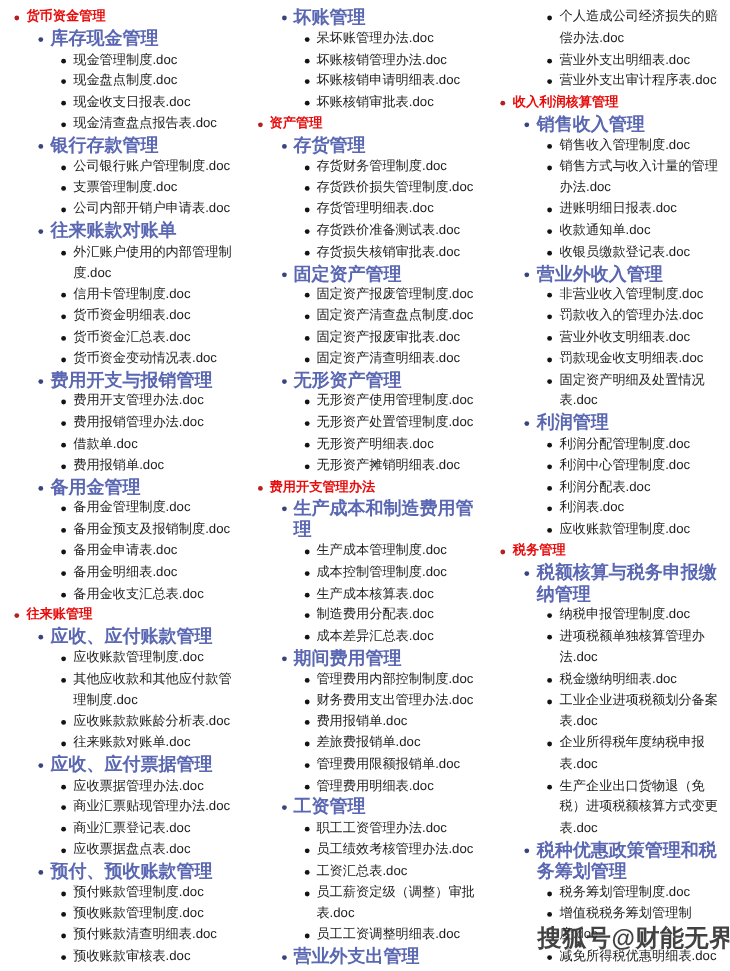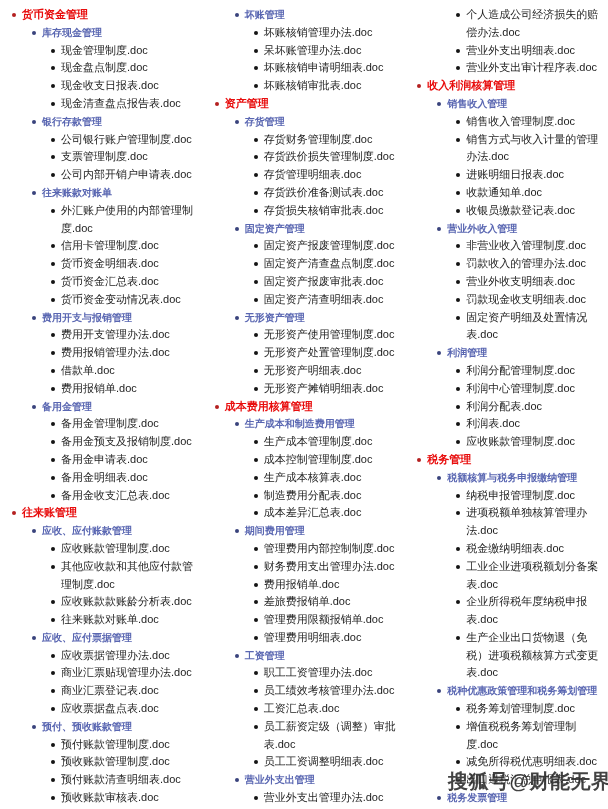--- a/index.html
+++ b/index.html
@@ -14,21 +14,21 @@
     font-family:"Liberation Sans","DejaVu Sans",sans-serif;
   }
   .col{width:202.67px;flex:0 0 auto;box-sizing:border-box;}
   .row{
     position:relative;
     font-size:11px;
     line-height:17.8px;
     color:#1d1d1d;
   }
   .lvl1{padding-left:22px;font-weight:bold;color:#e80d0d;}
-  .lvl2{padding-left:42px;font-weight:bold;color:#5a67b2;font-size:10px;}
+  .lvl2{padding-left:42px;font-weight:bold;color:#5a67b2;font-size:15px;}
   .lvl3{padding-left:61px;}
   .bullet{
     position:absolute;
     top:7px;
     width:4px;height:4px;
     border-radius:50%;
     background:#141414;
   }
   .lvl1 > .bullet{left:12px;background:#b42020;}
   .lvl2 > .bullet{left:32px;background:#39437c;}
@@ -88,42 +88,42 @@
       <div class="row lvl3"><span class="bullet"></span><span>商业汇票登记表.doc</span></div>
       <div class="row lvl3"><span class="bullet"></span><span>应收票据盘点表.doc</span></div>
       <div class="row lvl2"><span class="bullet"></span><span>预付、预收账款管理</span></div>
       <div class="row lvl3"><span class="bullet"></span><span>预付账款管理制度.doc</span></div>
       <div class="row lvl3"><span class="bullet"></span><span>预收账款管理制度.doc</span></div>
       <div class="row lvl3"><span class="bullet"></span><span>预付账款清查明细表.doc</span></div>
       <div class="row lvl3"><span class="bullet"></span><span>预收账款审核表.doc</span></div>
     </div>
   <div class="col">
       <div class="row lvl2"><span class="bullet"></span><span>坏账管理</span></div>
+      <div class="row lvl3"><span class="bullet"></span><span>呆坏账管理办法.doc</span></div>
       <div class="row lvl3"><span class="bullet"></span><span>坏账核销管理办法.doc</span></div>
-      <div class="row lvl3"><span class="bullet"></span><span>呆坏账管理办法.doc</span></div>
       <div class="row lvl3"><span class="bullet"></span><span>坏账核销申请明细表.doc</span></div>
       <div class="row lvl3"><span class="bullet"></span><span>坏账核销审批表.doc</span></div>
       <div class="row lvl1"><span class="bullet"></span><span>资产管理</span></div>
       <div class="row lvl2"><span class="bullet"></span><span>存货管理</span></div>
       <div class="row lvl3"><span class="bullet"></span><span>存货财务管理制度.doc</span></div>
       <div class="row lvl3"><span class="bullet"></span><span>存货跌价损失管理制度.doc</span></div>
       <div class="row lvl3"><span class="bullet"></span><span>存货管理明细表.doc</span></div>
       <div class="row lvl3"><span class="bullet"></span><span>存货跌价准备测试表.doc</span></div>
       <div class="row lvl3"><span class="bullet"></span><span>存货损失核销审批表.doc</span></div>
       <div class="row lvl2"><span class="bullet"></span><span>固定资产管理</span></div>
       <div class="row lvl3"><span class="bullet"></span><span>固定资产报废管理制度.doc</span></div>
       <div class="row lvl3"><span class="bullet"></span><span>固定资产清查盘点制度.doc</span></div>
       <div class="row lvl3"><span class="bullet"></span><span>固定资产报废审批表.doc</span></div>
       <div class="row lvl3"><span class="bullet"></span><span>固定资产清查明细表.doc</span></div>
       <div class="row lvl2"><span class="bullet"></span><span>无形资产管理</span></div>
       <div class="row lvl3"><span class="bullet"></span><span>无形资产使用管理制度.doc</span></div>
       <div class="row lvl3"><span class="bullet"></span><span>无形资产处置管理制度.doc</span></div>
       <div class="row lvl3"><span class="bullet"></span><span>无形资产明细表.doc</span></div>
       <div class="row lvl3"><span class="bullet"></span><span>无形资产摊销明细表.doc</span></div>
-      <div class="row lvl1"><span class="bullet"></span><span>成本费用核算管理</span></div>
+      <div class="row lvl1"><span class="bullet"></span><span>费用开支管理办法</span></div>
       <div class="row lvl2"><span class="bullet"></span><span>生产成本和制造费用管理</span></div>
       <div class="row lvl3"><span class="bullet"></span><span>生产成本管理制度.doc</span></div>
       <div class="row lvl3"><span class="bullet"></span><span>成本控制管理制度.doc</span></div>
       <div class="row lvl3"><span class="bullet"></span><span>生产成本核算表.doc</span></div>
       <div class="row lvl3"><span class="bullet"></span><span>制造费用分配表.doc</span></div>
       <div class="row lvl3"><span class="bullet"></span><span>成本差异汇总表.doc</span></div>
       <div class="row lvl2"><span class="bullet"></span><span>期间费用管理</span></div>
       <div class="row lvl3"><span class="bullet"></span><span>管理费用内部控制制度.doc</span></div>
       <div class="row lvl3"><span class="bullet"></span><span>财务费用支出管理办法.doc</span></div>
       <div class="row lvl3"><span class="bullet"></span><span>费用报销单.doc</span></div>

